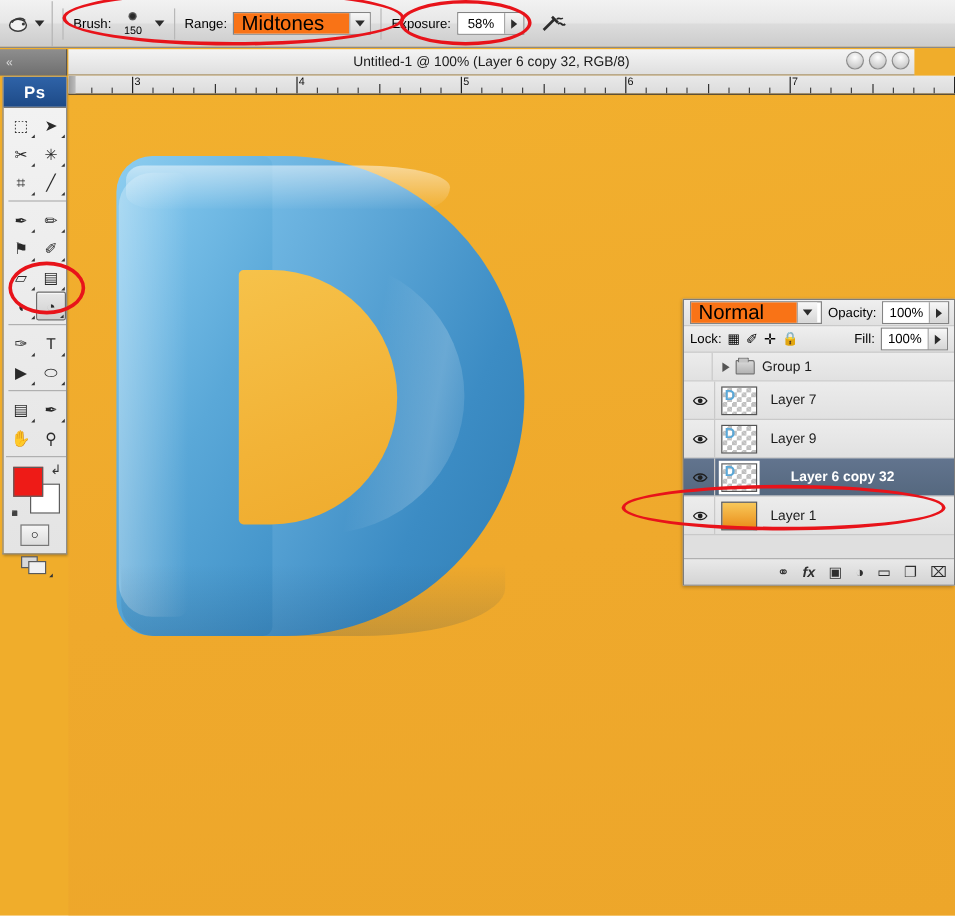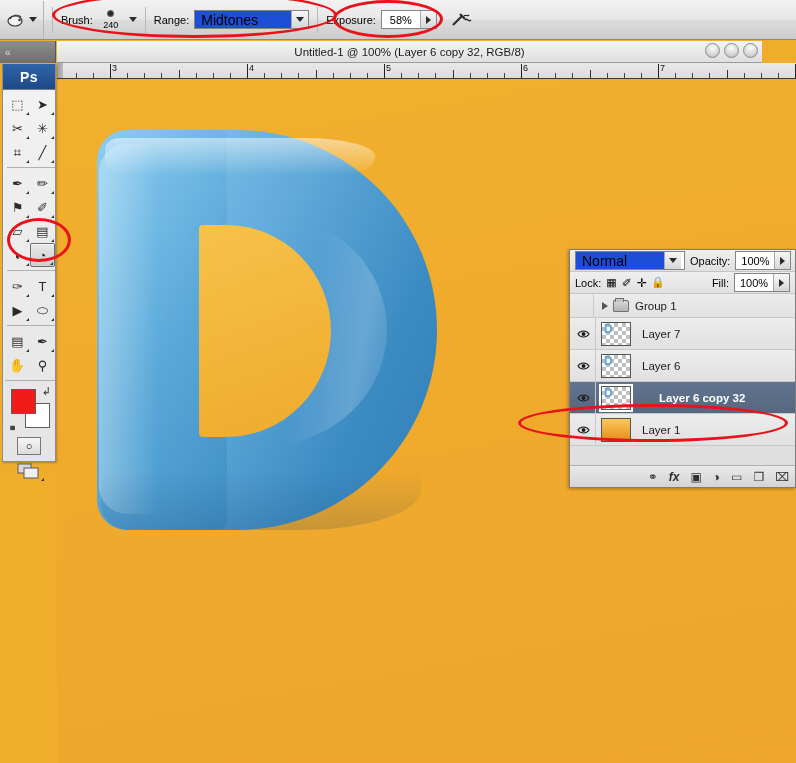--- a/index.html
+++ b/index.html
@@ -43,21 +43,21 @@
   .tri-right {
     width: 0; height: 0; border-top: 4px solid transparent;
     border-bottom: 4px solid transparent; border-left: 5px solid #2b2b2b;
   }
   .combo {
     display: flex; align-items: stretch; height: 19px;
     border: 1px solid #848484; background: #fff;
   }
   .combo .cv {
     display: flex; align-items: center; padding: 0 6px; min-width: 96px;
-    font-size: 14px; background: #1d4ed8;
+    font-size: 17px; background: #f97316;
   }
   .combo .cb {
     width: 17px; display: flex; align-items: center; justify-content: center;
     background: linear-gradient(to bottom,#f7f7f7,#d6d6d6);
     border-left: 1px solid #a8a8a8;
   }
   .numfield {
     display: flex; align-items: stretch; height: 19px;
     border: 1px solid #848484; background: #fff;
   }
@@ -316,21 +316,21 @@
       </svg>
       <span class="tri-down"></span>
     </div>
 
     <div class="ob-sep"></div>
 
     <div class="ob-group">
       <span class="ob-label">Brush:</span>
       <div class="brush-preview">
         <div class="brush-dot"></div>
-        <div class="brush-size">240</div>
+        <div class="brush-size">150</div>
       </div>
       <span class="tri-down"></span>
     </div>
 
     <div class="ob-sep"></div>
 
     <div class="ob-group">
       <span class="ob-label">Range:</span>
       <div class="combo">
         <div class="cv">Midtones</div>
@@ -619,21 +619,21 @@
             <svg width="13" height="10" viewBox="0 0 13 10">
               <path d="M1 5 C3.5 1 9.5 1 12 5 C9.5 9 3.5 9 1 5 Z" fill="none" stroke="#1f1f1f" stroke-width="1.1"></path>
               <circle cx="6.5" cy="5" r="2" fill="#1f1f1f"></circle>
             </svg>
           </div>
           <div class="thumb-cell">
             <div class="thumb">
               <span class="dmark">D</span>
             </div>
           </div>
-          <div class="layer-name">Layer 6</div>
+          <div class="layer-name">Layer 9</div>
         </div>
         <div class="layer-item selected">
           <div class="eye-cell">
             <svg width="13" height="10" viewBox="0 0 13 10">
               <path d="M1 5 C3.5 1 9.5 1 12 5 C9.5 9 3.5 9 1 5 Z" fill="none" stroke="#1f1f1f" stroke-width="1.1"></path>
               <circle cx="6.5" cy="5" r="2" fill="#1f1f1f"></circle>
             </svg>
           </div>
           <div class="thumb-cell">
             <div class="thumb selected-thumb">

